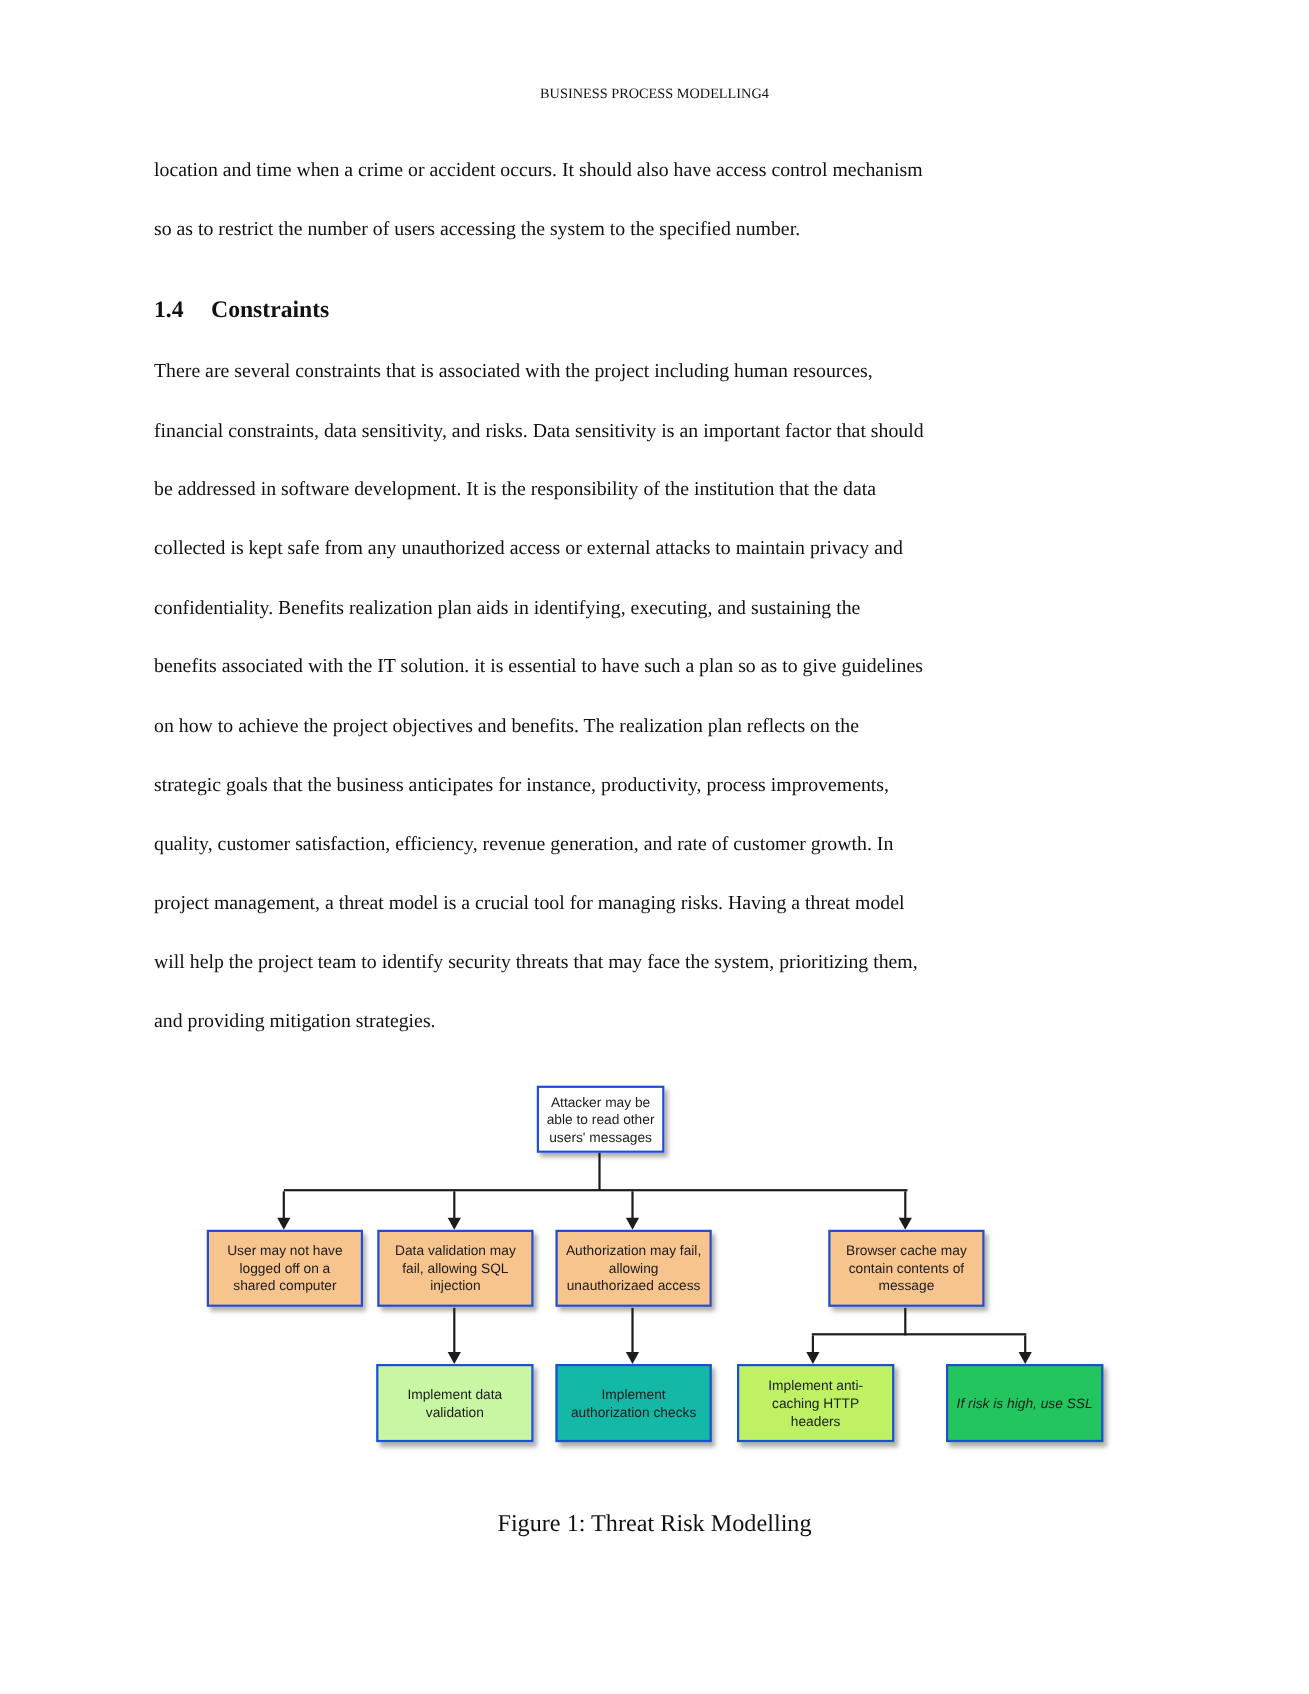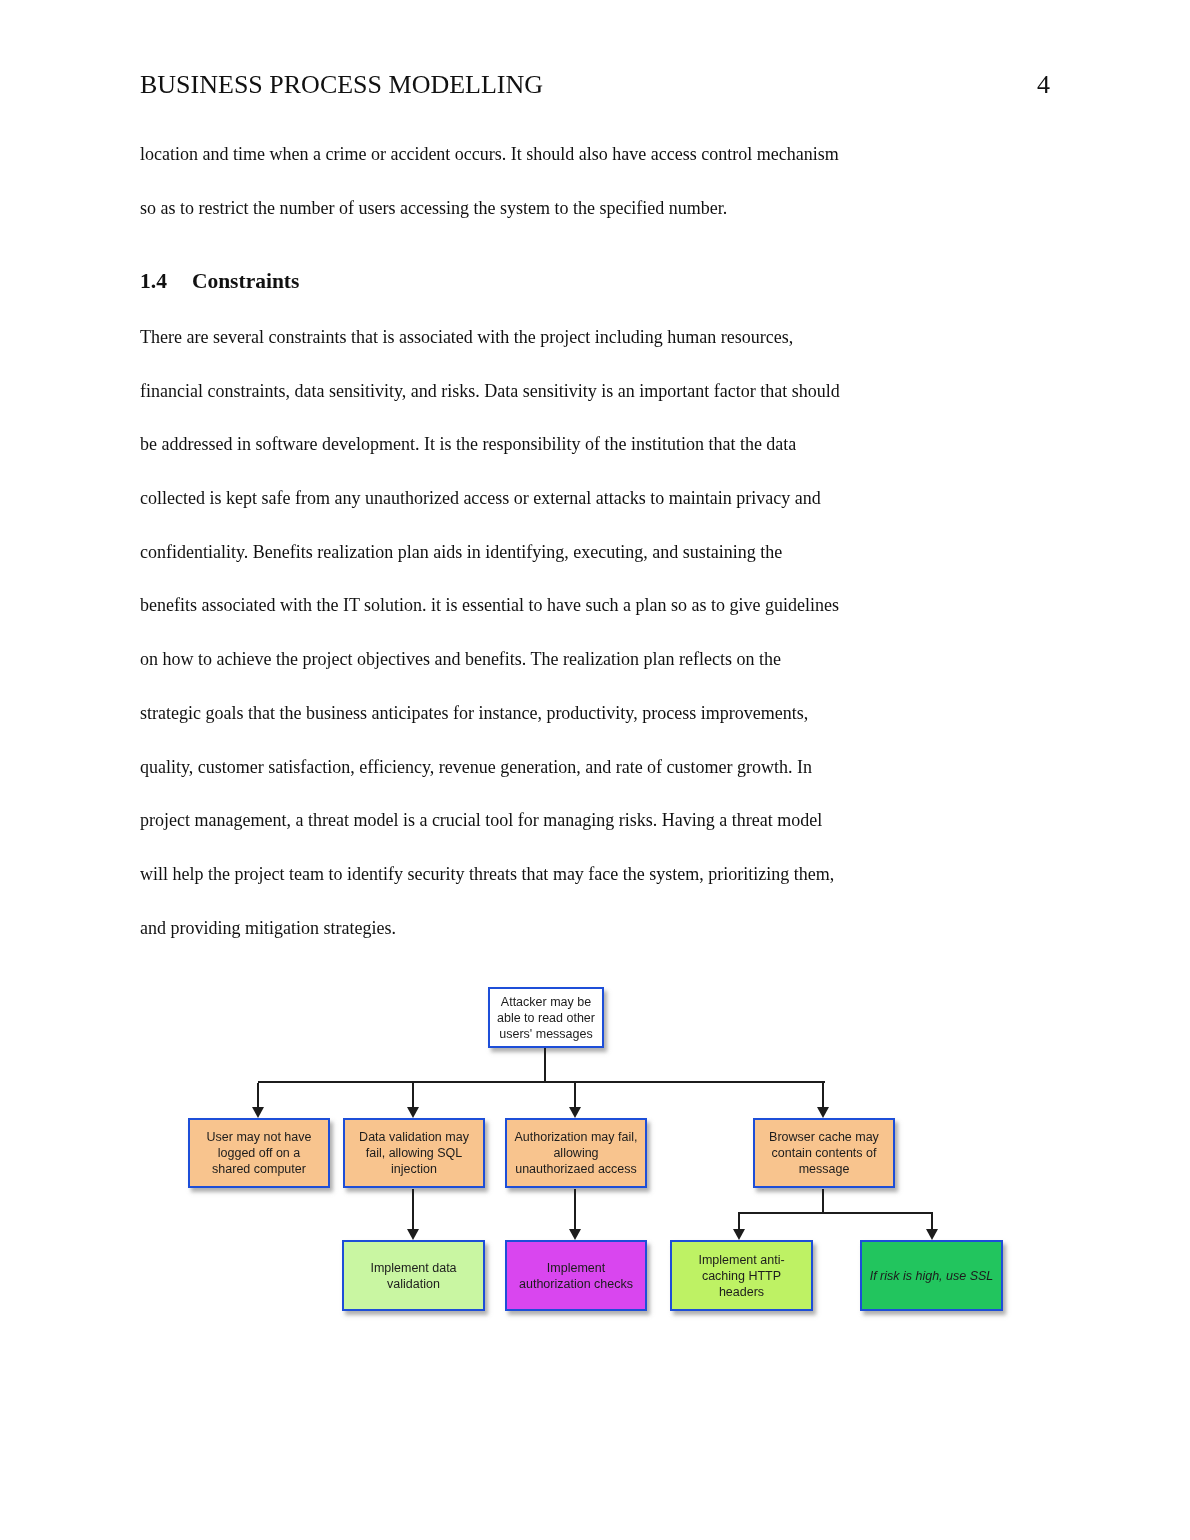--- a/index.html
+++ b/index.html
@@ -10,22 +10,22 @@
     height: 1540px;
     background: #ffffff;
     font-family: "Liberation Serif", "DejaVu Serif", serif;
     color: #111111;
     overflow: hidden;
   }
   .running-header {
     position: absolute;
     top: 73px; left: 140px; right: 140px;
     display: flex;
-    justify-content: space-between;
-    font-size: 26px;
+    justify-content: center;
+    font-size: 13px;
     line-height: 23px;
     white-space: nowrap;
   }
   .body-line {
     position: absolute;
     left: 140px;
     width: 930px;
     font-size: 18px;
     line-height: 23px;
     white-space: nowrap;
@@ -131,19 +131,20 @@
     <div class="arrow-down" style="left:569px; top:1229px;"></div>
 
     <div class="connector" style="left:822px; top:1189px; width:2px; height:25px;"></div>
     <div class="connector" style="left:738px; top:1212px; width:195px; height:2px;"></div>
     <div class="connector" style="left:738px; top:1214px; width:2px; height:16px;"></div>
     <div class="arrow-down" style="left:733px; top:1229px;"></div>
     <div class="connector" style="left:931px; top:1214px; width:2px; height:16px;"></div>
     <div class="arrow-down" style="left:926px; top:1229px;"></div>
 
     <div class="diagram-node" style="left: 342px; top: 1240px; width: 143px; height: 71px; background-color: rgb(201, 246, 162);">Implement data validation</div>
-    <div class="diagram-node" style="left: 505px; top: 1240px; width: 142px; height: 71px; background-color: #d946ef;">Implement authorization checks</div>
+    <div class="diagram-node" style="left: 505px; top: 1240px; width: 142px; height: 71px; background-color: #14b8a6;">Implement authorization checks</div>
     <div class="diagram-node" style="left: 670px; top: 1240px; width: 143px; height: 71px; background-color: #bef264;">Implement anti-caching HTTP headers</div>
     <div class="diagram-node" style="left: 860px; top: 1240px; width: 143px; height: 71px; background-color: #22c55e; font-style: italic;">If risk is high, use SSL</div>
   </div>
 
+  <div class="figure-caption">Figure 1: Threat Risk Modelling</div>
 
 </div>
 
 </body></html>

